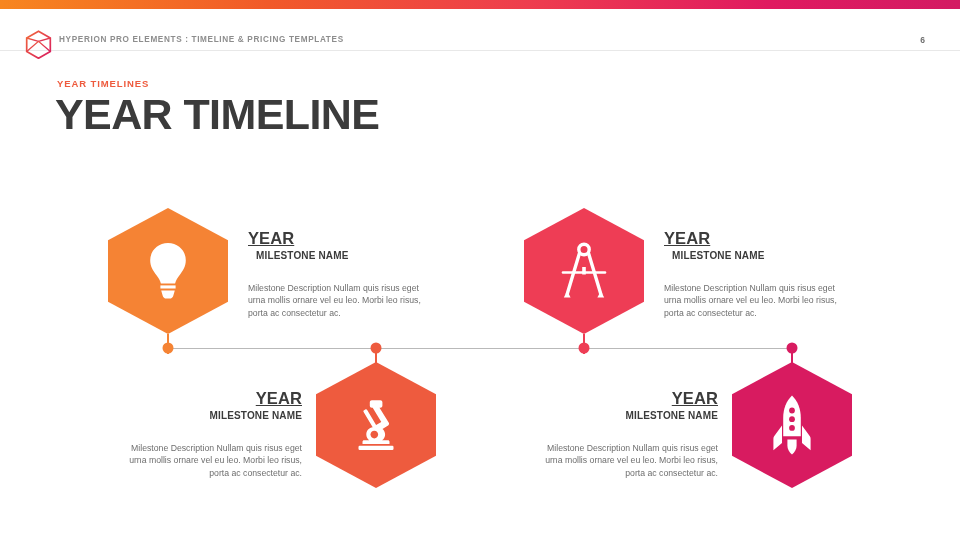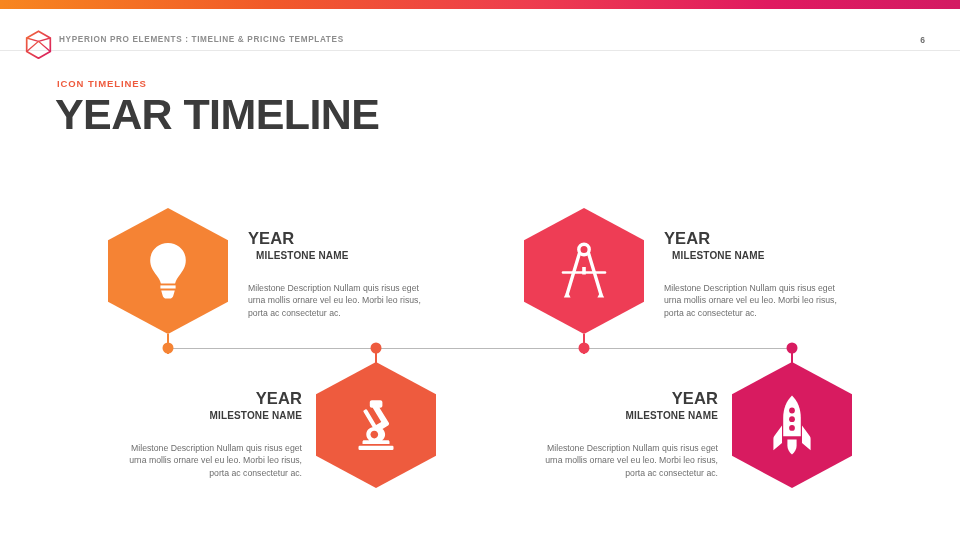--- a/index.html
+++ b/index.html
@@ -123,20 +123,21 @@
   .txt {
     position: absolute;
     width: 190px;
   }
   .txt .year {
     font-size: 16.5px;
     font-weight: bold;
     color: #3b3b3b;
     letter-spacing: 0.1px;
     line-height: 1.15;
+    text-decoration: underline;
   }
   .txt .milestone {
     font-size: 10px;
     font-weight: bold;
     color: #3b3b3b;
     letter-spacing: 0.15px;
     margin-top: 2px;
     line-height: 1.2;
     padding-left: 8px;
   }
@@ -168,21 +169,21 @@
       <polyline points="1.7,8 13.5,11.3 25.3,8" fill="none" stroke="url(#logoGrad)" stroke-width="1.3"></polyline>
       <polyline points="1.7,21.5 13.5,11.3 25.3,21.5" fill="none" stroke="url(#logoGrad)" stroke-width="1.3"></polyline>
       <line x1="13.5" y1="11.3" x2="13.5" y2="28.3" stroke="url(#logoGrad)" stroke-width="1.3"></line>
     </svg>
   </span>
 
   <div class="header-title">HYPERION PRO ELEMENTS : TIMELINE &amp; PRICING TEMPLATES</div>
   <div class="page-number">6</div>
 </div>
 
-<div class="eyebrow">ICON TIMELINES</div>
+<div class="eyebrow">YEAR TIMELINES</div>
 <div class="page-title">YEAR TIMELINE</div>
 
 <div class="timeline-line"></div>
 
 <div class="node-dot" style="left:168px; top:348px; background:#F58334;"></div>
 <div class="node-dot" style="left:376px; top:348px; background:#EE5B3E;"></div>
 <div class="node-dot" style="left:584px; top:348px; background:#EE3D55;"></div>
 <div class="node-dot" style="left:792px; top:348px; background:#D81B60;"></div>
 
 <div class="hex-wrap" style="left:108px; top:208px;">

